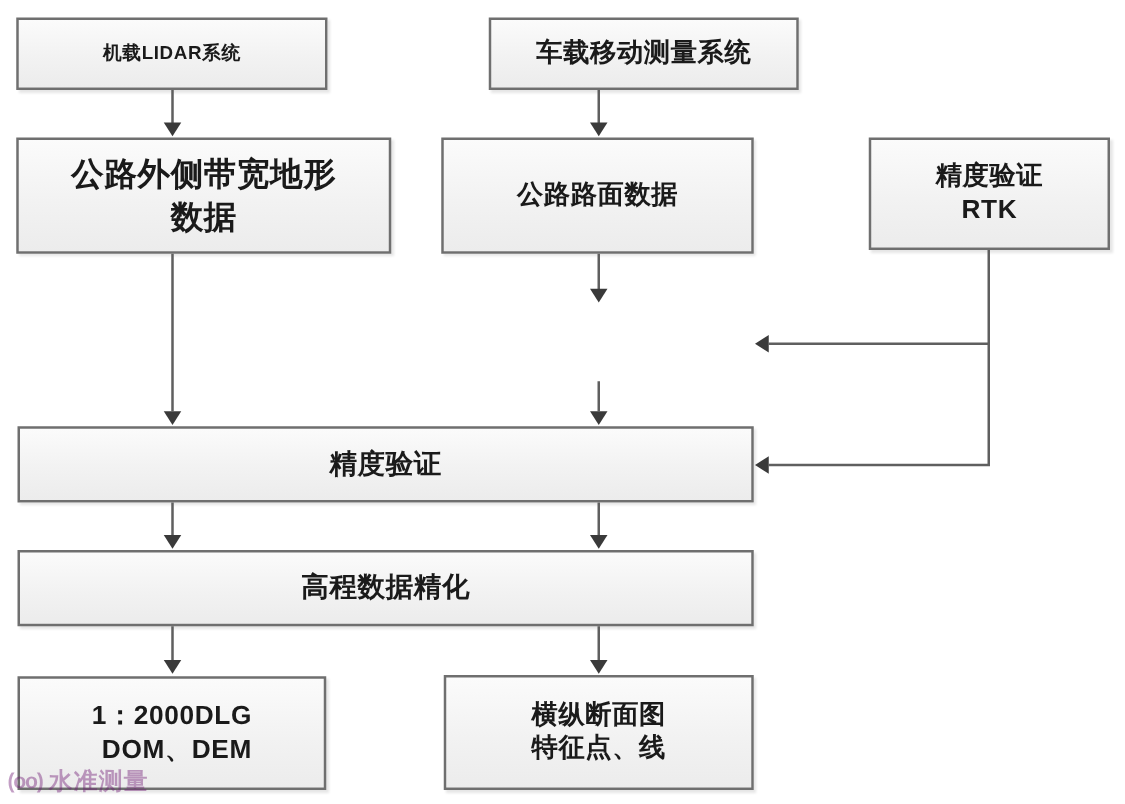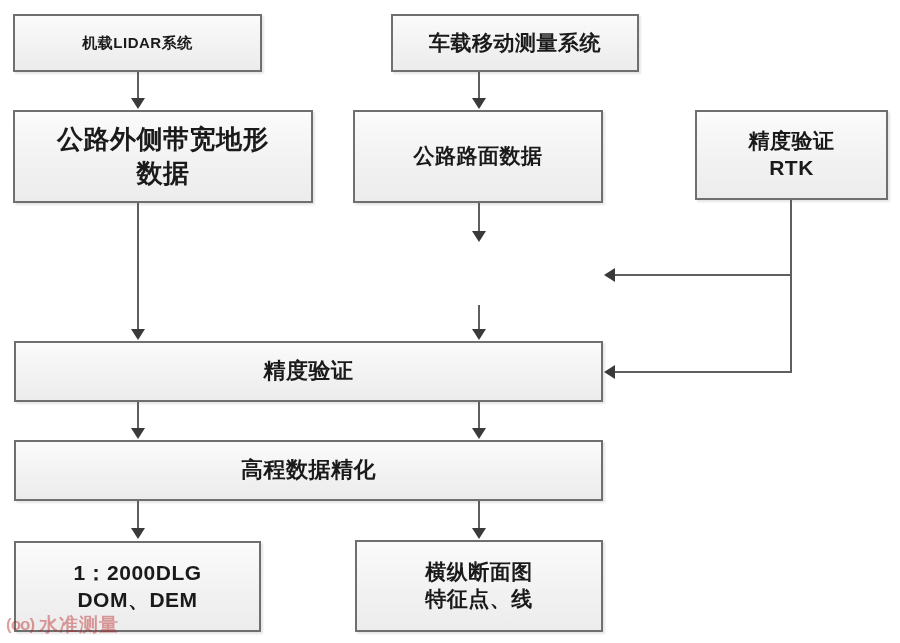--- a/index.html
+++ b/index.html
@@ -58,21 +58,21 @@
 
   
   #watermark {
     position: absolute;
     left: 6px;
     top: 612px;
     display: flex;
     align-items: center;
     gap: 5px;
     opacity: 0.42;
-    color: #b91c1c;
+    color: #701a75;
     font-size: 19px;
     font-weight: 700;
     letter-spacing: 1px;
     user-select: none;
   }
   #watermark .wm-logo {
     font-size: 17px;
     font-weight: 700;
     letter-spacing: -1px;
   }
@@ -106,21 +106,21 @@
 
 
   <div class="node" style="left:14px; top:341px; width:589px; height:61px; font-size:22px;">
     <span class="txt">精度验证</span>
   </div>
 
   <div class="node" style="left:14px; top:440px; width:589px; height:61px; font-size:22px;">
     <span class="txt">高程数据精化</span>
   </div>
 
-  <div class="node" style="left:14px; top:541px; width:247px; height:91px; font-size:21px;">
+  <div class="node" style="left:14px; top:541px; width:247px; height:91px; font-size:21px;text-align:right;">
     <span class="txt">1：2000DLG
 DOM、DEM</span>
   </div>
 
   <div class="node" style="left:355px; top:540px; width:248px; height:92px; font-size:21px;text-align:center;">
     <span class="txt">横纵断面图
 特征点、线</span>
   </div>
 
   <div class="vline" style="left:137px; top:72px; height:27px;"></div>

